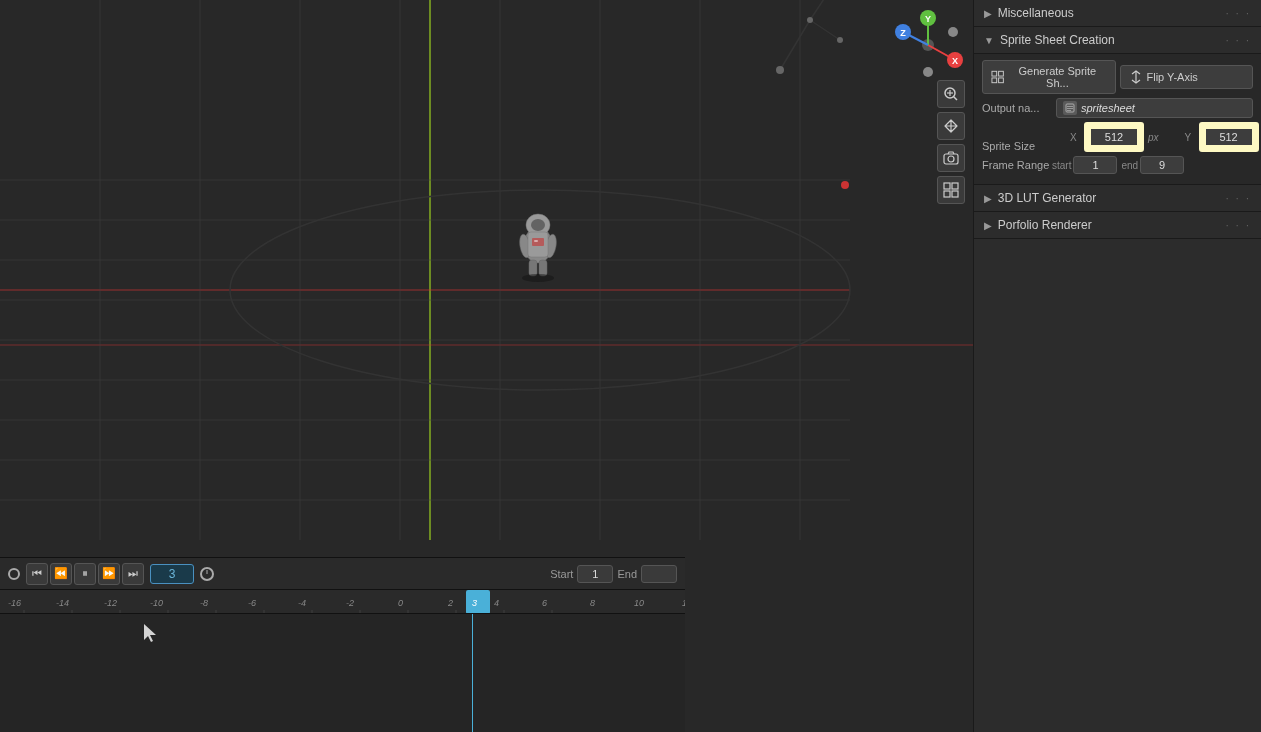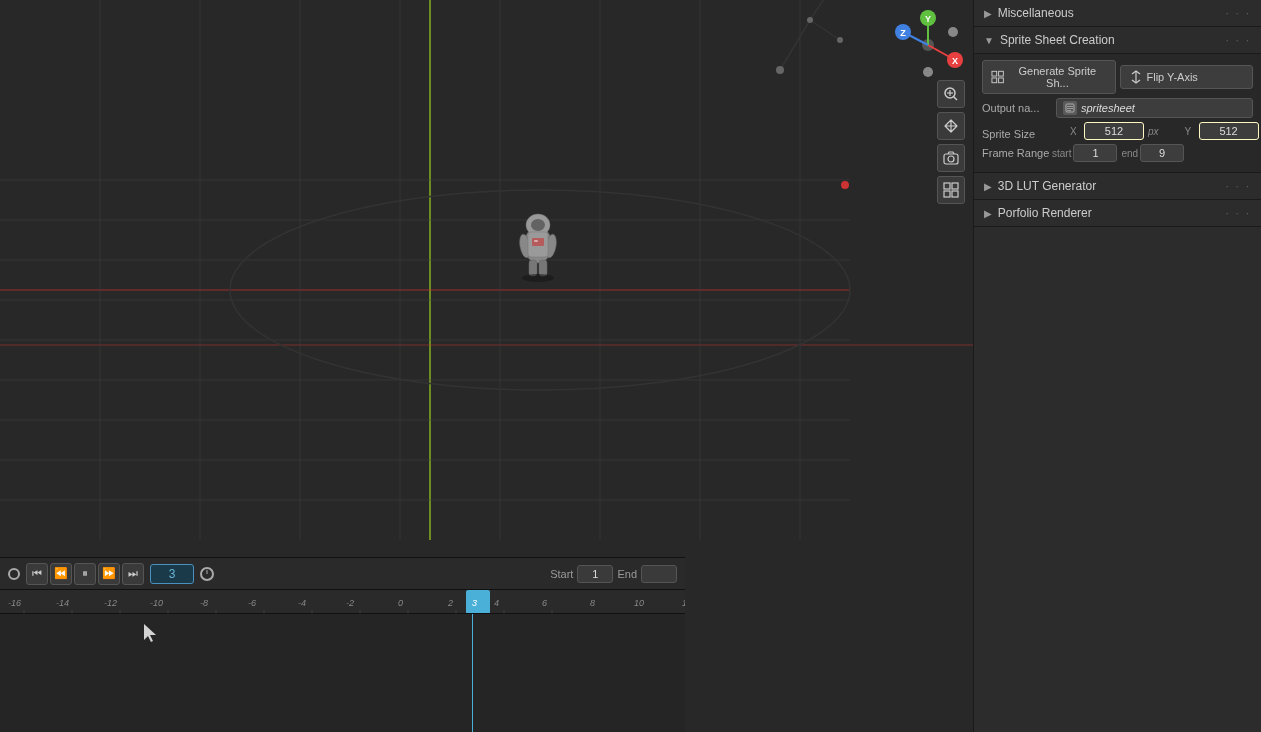--- a/index.html
+++ b/index.html
@@ -180,21 +180,21 @@
     }
 
     .axis-label {
       color: #888;
       font-size: 10px;
       width: 12px;
     }
 
     .num-input {
       background: #3d3d3d;
-      border: 1px solid #fef9c3;
+      border: 7px solid #fef9c3;
       border-radius: 3px;
       color: #ddd;
       font-size: 11px;
       padding: 2px 6px;
       width: 60px;
       text-align: center;
     }
 
     .num-input-unit {
       color: #888;

